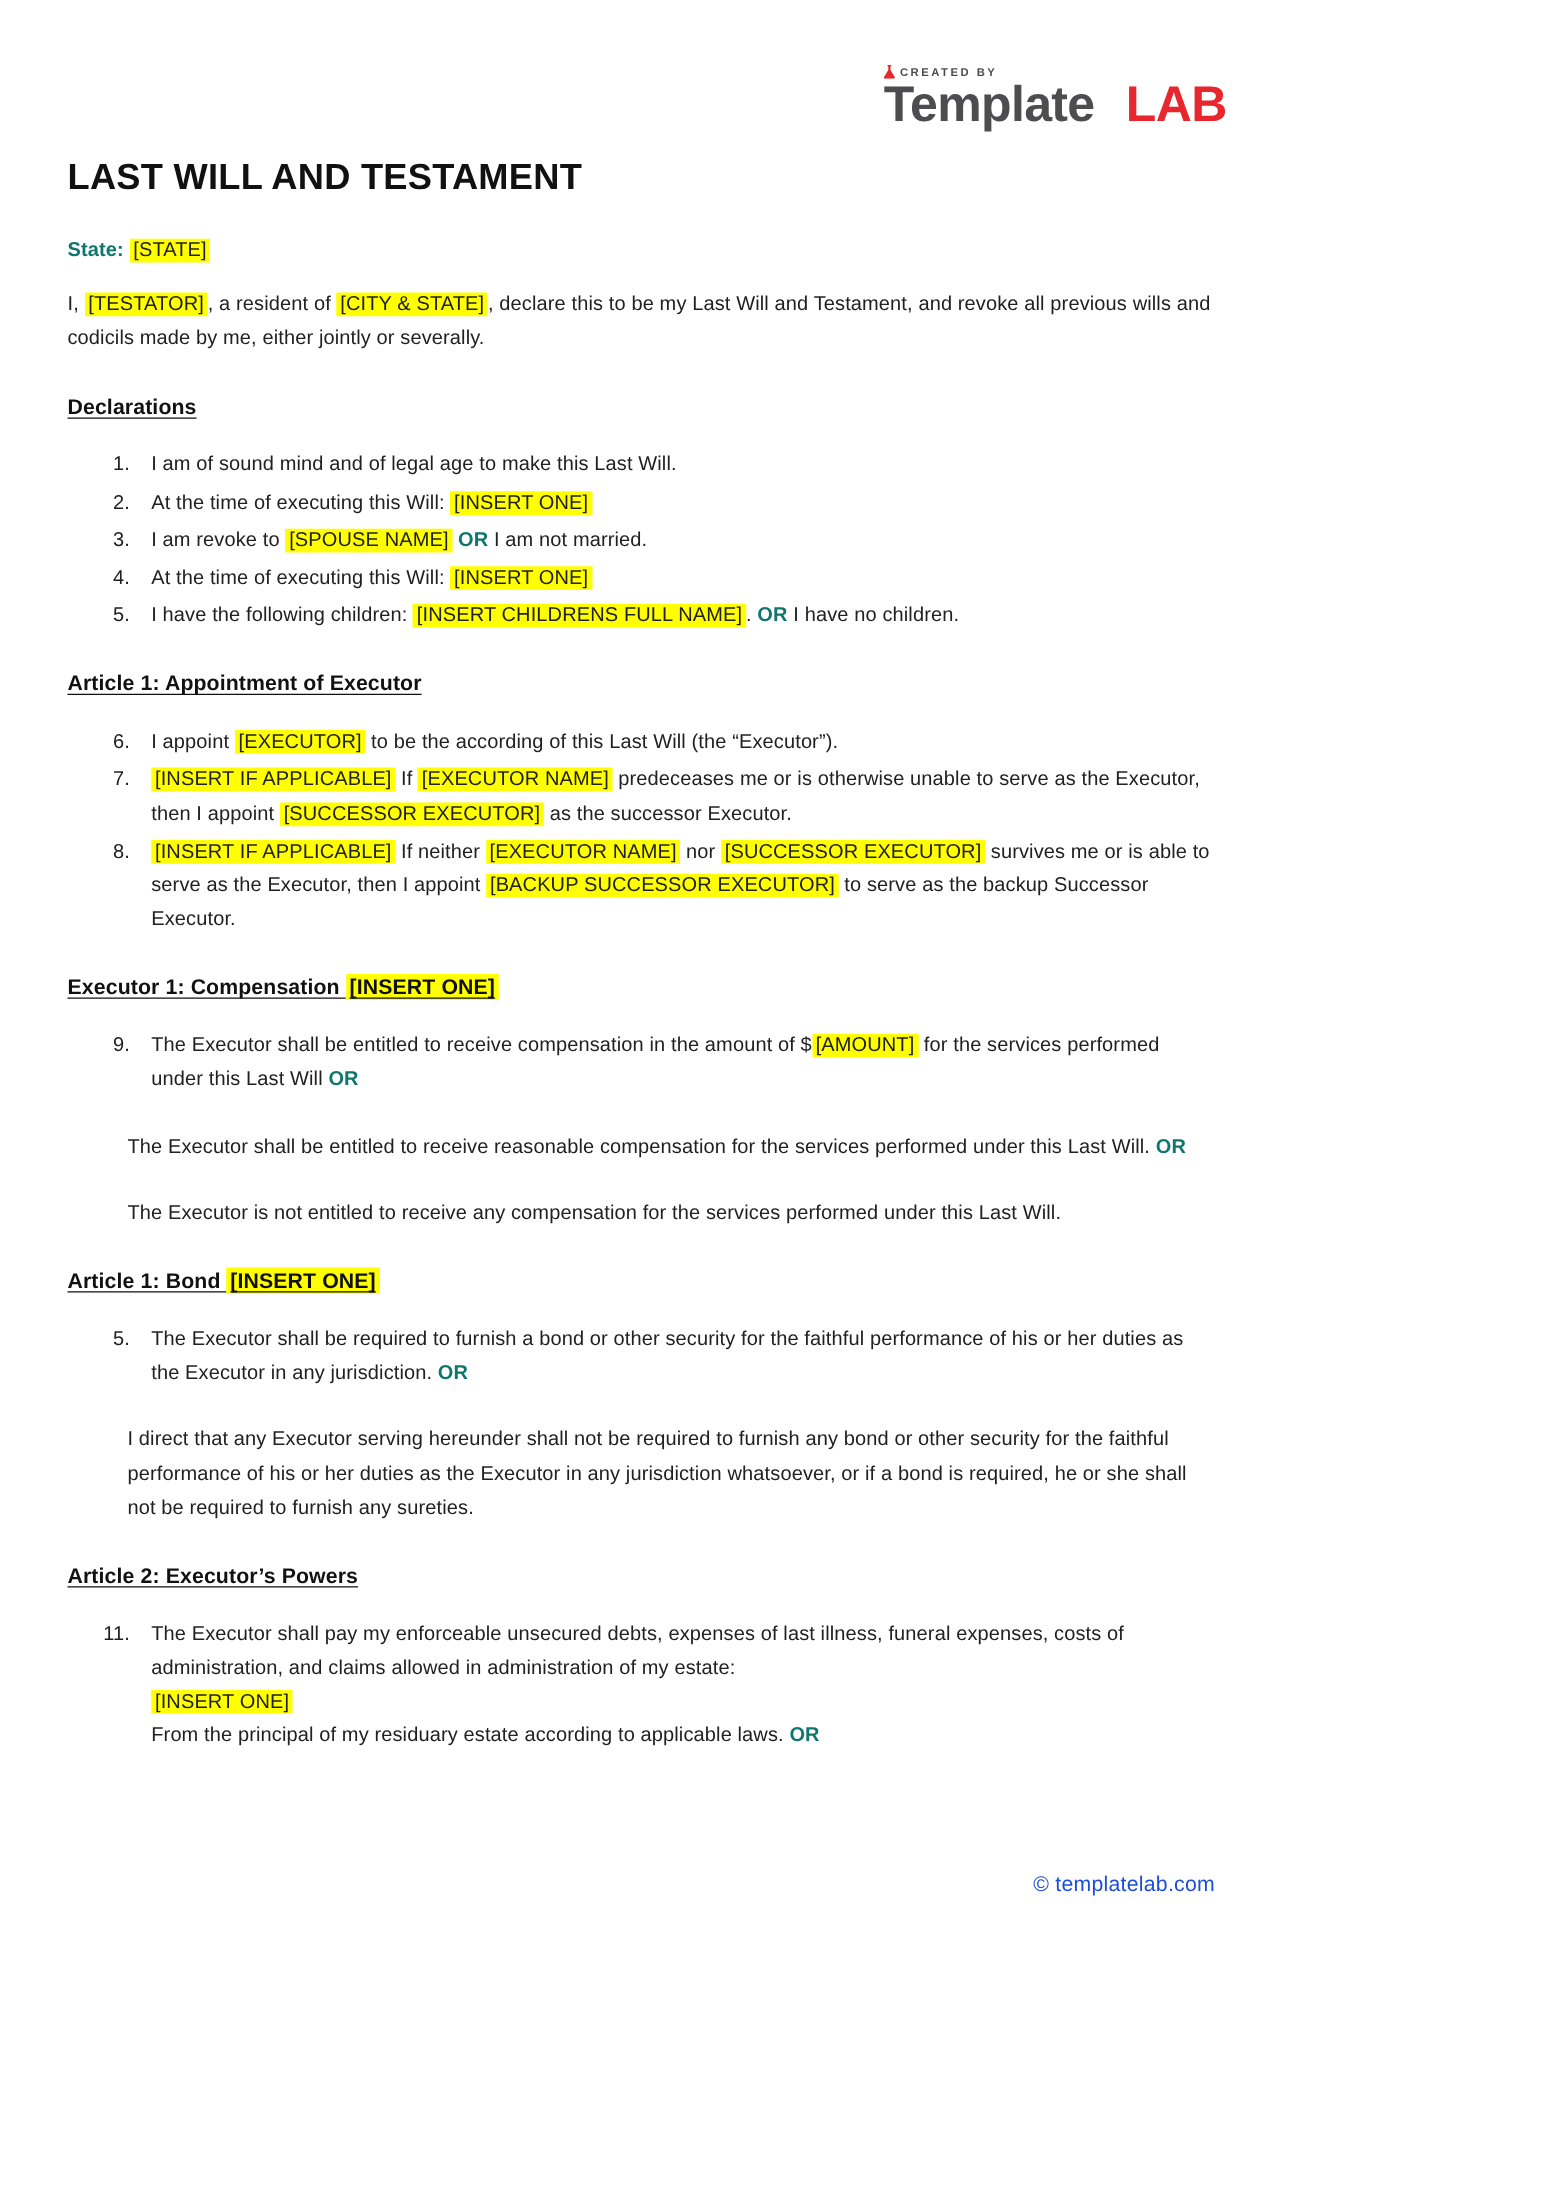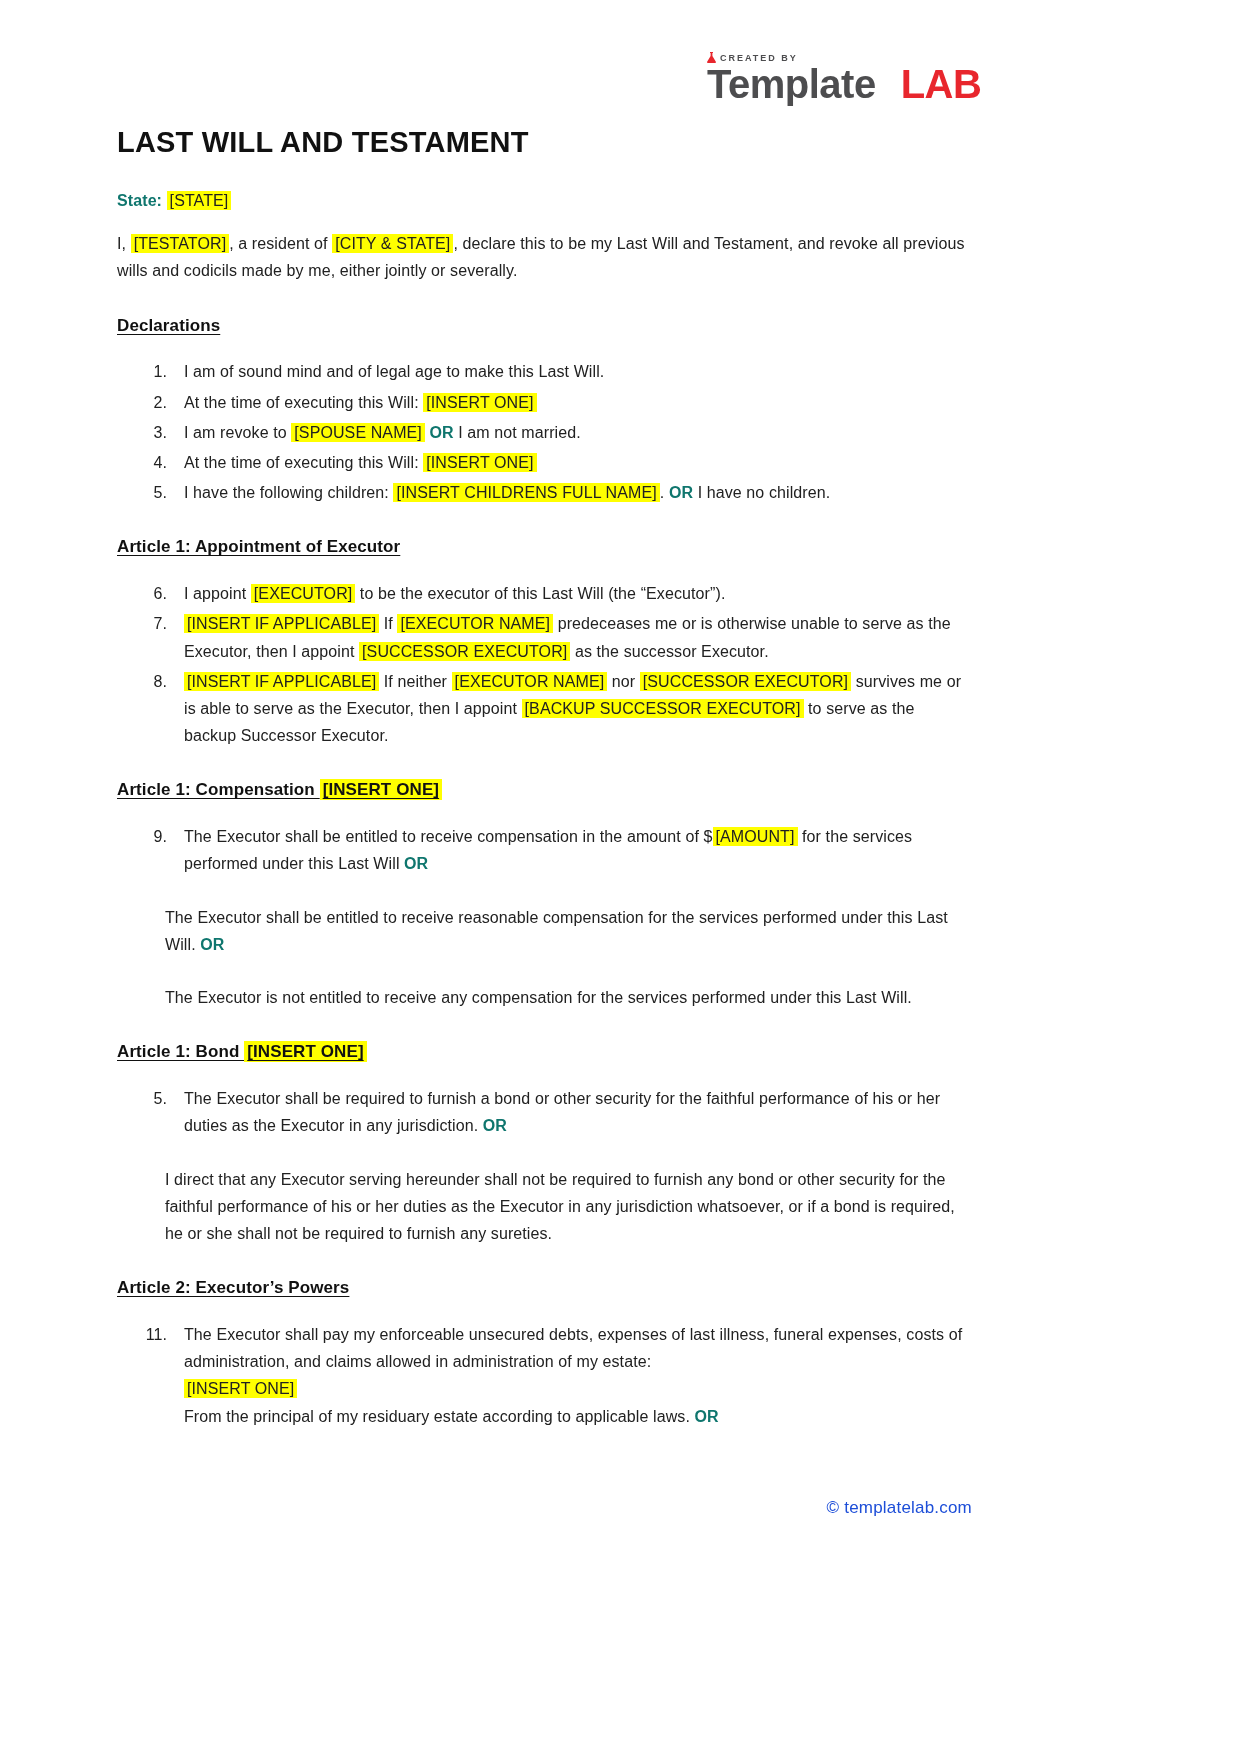--- a/index.html
+++ b/index.html
@@ -7,21 +7,21 @@
   body {
     font-family: "Liberation Sans", "DejaVu Sans", sans-serif;
     color: #212121;
     -webkit-font-smoothing: antialiased;
   }
   .page {
     position: relative;
     width: 1240px;
     min-height: 1754px;
     background: #ffffff;
-    padding: 52px 270px 60px 117px;
+    padding: 52px 270px 60px 54px;
   }
   
   .logo {
     display: flex;
     flex-direction: column;
     align-items: flex-start;
     width: 268px;
     margin-left: auto;
     margin-right: -5px;
   }
@@ -121,31 +121,31 @@
         <span class="num">4.</span>
         <span class="li-content"><span class="seg">At the time of executing this Will: </span><span class="seg hl">[INSERT ONE]</span></span>
       </div>
       <div class="li">
         <span class="num">5.</span>
         <span class="li-content"><span class="seg">I have the following children: </span><span class="seg hl">[INSERT CHILDRENS FULL NAME]</span><span class="seg">. </span><span class="seg b">OR</span><span class="seg"> I have no children.</span></span>
       </div>
       <div class="heading"><span class="seg">Article 1: Appointment of Executor</span></div>
       <div class="li">
         <span class="num">6.</span>
-        <span class="li-content"><span class="seg">I appoint </span><span class="seg hl">[EXECUTOR]</span><span class="seg"> to be the executor of this Last Will (the “Executor”).</span></span>
+        <span class="li-content"><span class="seg">I appoint </span><span class="seg hl">[EXECUTOR]</span><span class="seg"> to be the according of this Last Will (the “Executor”).</span></span>
       </div>
       <div class="li">
         <span class="num">7.</span>
         <span class="li-content"><span class="seg hl">[INSERT IF APPLICABLE]</span><span class="seg"> If </span><span class="seg hl">[EXECUTOR NAME]</span><span class="seg"> predeceases me or is otherwise unable to serve as the Executor, then I appoint </span><span class="seg hl">[SUCCESSOR EXECUTOR]</span><span class="seg"> as the successor Executor.</span></span>
       </div>
       <div class="li">
         <span class="num">8.</span>
         <span class="li-content"><span class="seg hl">[INSERT IF APPLICABLE]</span><span class="seg"> If neither </span><span class="seg hl">[EXECUTOR NAME]</span><span class="seg"> nor </span><span class="seg hl">[SUCCESSOR EXECUTOR]</span><span class="seg"> survives me or is able to serve as the Executor, then I appoint </span><span class="seg hl">[BACKUP SUCCESSOR EXECUTOR]</span><span class="seg"> to serve as the backup Successor Executor.</span></span>
       </div>
-      <div class="heading"><span class="seg">Article 1: Compensation </span><span class="seg hl">[INSERT ONE]</span></div>
+      <div class="heading"><span class="seg">Executor 1: Compensation </span><span class="seg hl">[INSERT ONE]</span></div>
       <div class="li">
         <span class="num">9.</span>
         <span class="li-content"><span class="seg">The Executor shall be entitled to receive compensation in the amount of $</span><span class="seg hl">[AMOUNT]</span><span class="seg"> for the services performed under this Last Will </span><span class="seg b">OR</span></span>
       </div>
       <div class="para indent cont"><span class="seg">The Executor shall be entitled to receive reasonable compensation for the services performed under this Last Will. </span><span class="seg b">OR</span></div>
       <div class="para indent cont"><span class="seg">The Executor is not entitled to receive any compensation for the services performed under this Last Will.</span></div>
       <div class="heading"><span class="seg">Article 1: Bond </span><span class="seg hl">[INSERT ONE]</span></div>
       <div class="li">
         <span class="num">5.</span>
         <span class="li-content"><span class="seg">The Executor shall be required to furnish a bond or other security for the faithful performance of his or her duties as the Executor in any jurisdiction. </span><span class="seg b">OR</span></span>

